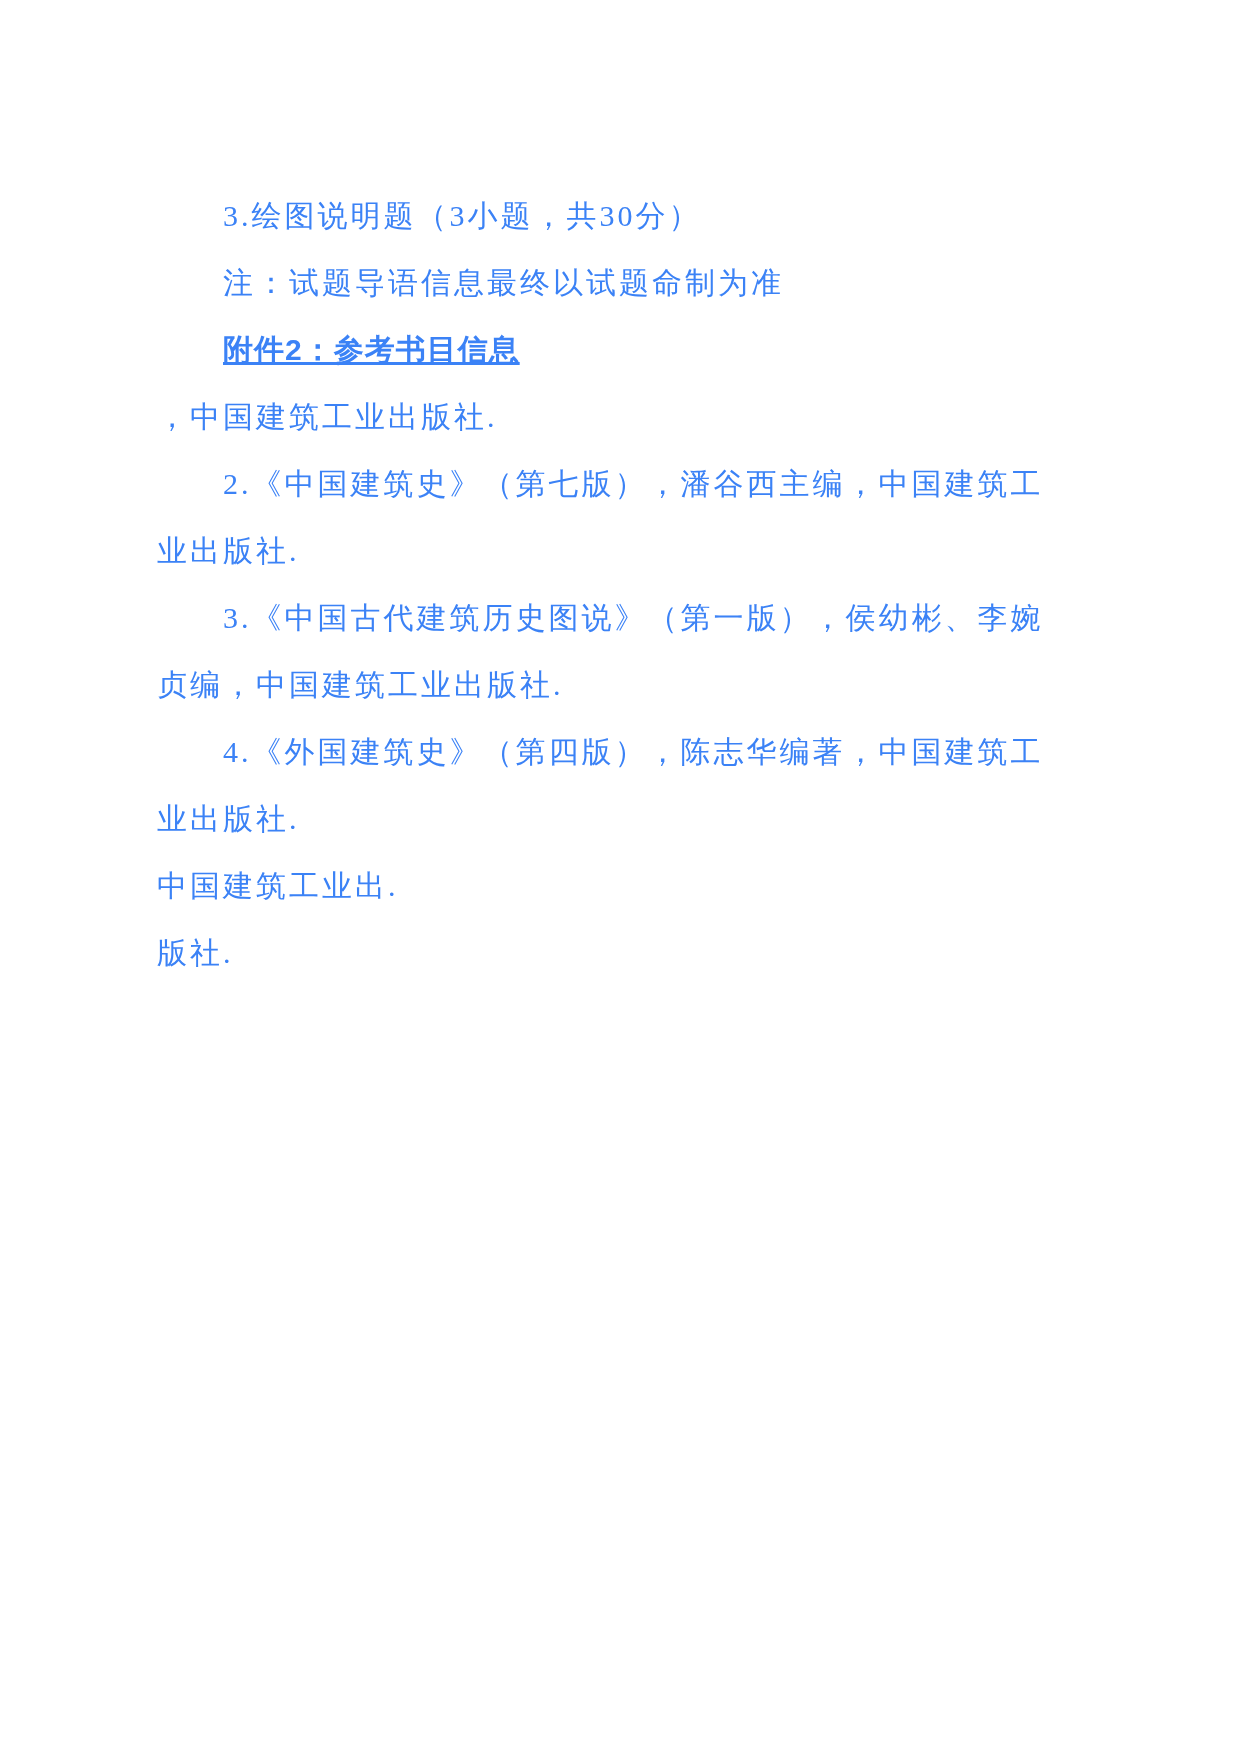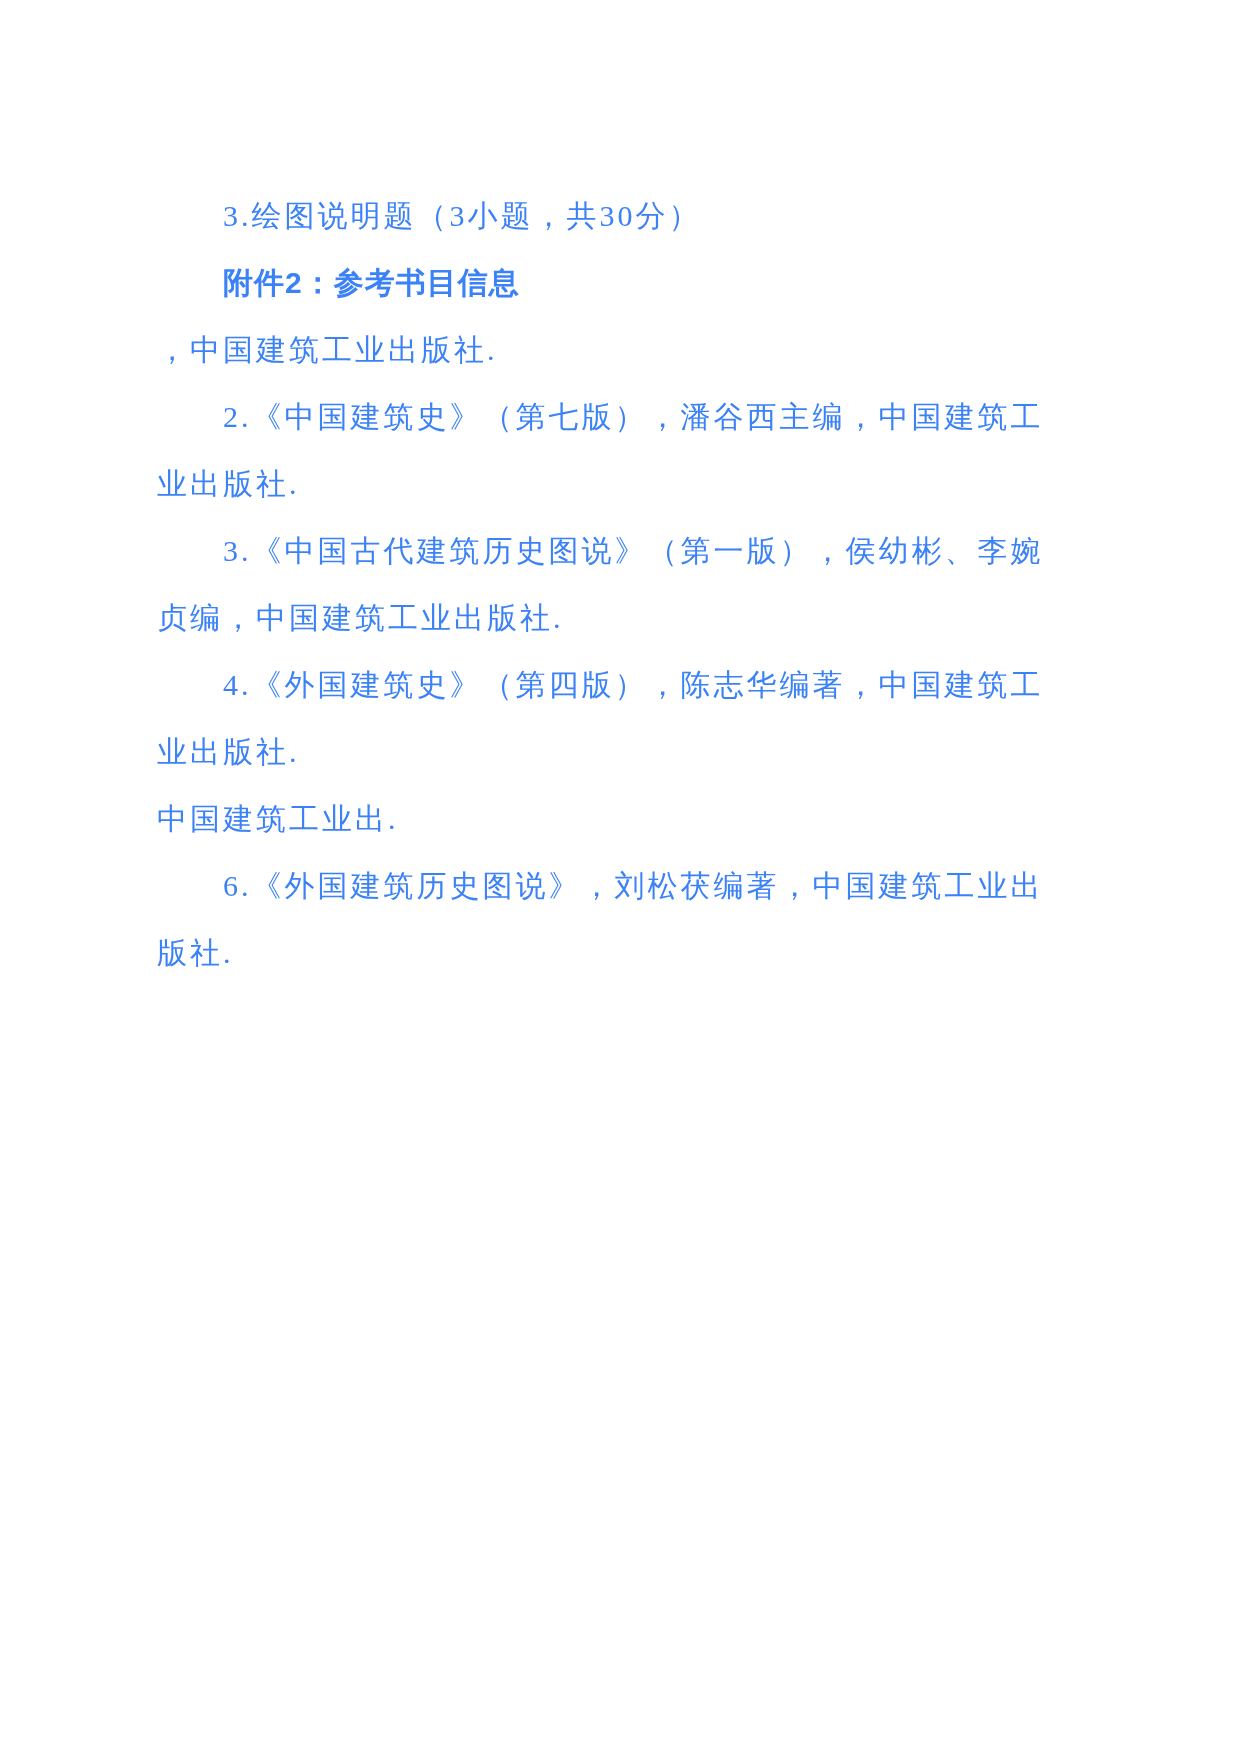--- a/index.html
+++ b/index.html
@@ -31,44 +31,45 @@
     white-space: pre;
     color: #3b82f6;
   }
   .indent {
     padding-left: 66px;
   }
   .heading {
     font-family: "Liberation Sans", "DejaVu Sans", sans-serif;
     font-weight: bold;
     letter-spacing: 1px;
+    text-decoration: underline;
   }
 </style>
 </head>
 <body>
 
 <div class="page">
   <div class="content">
 
     <div class="line indent">3.绘图说明题（3小题，共30分）</div>
 
 
+    <div class="line indent">注：试题导语信息最终以试题命制为准</div>
 
     <div class="line indent heading">附件2：参考书目信息</div>
 
     <div class="line">，中国建筑工业出版社.</div>
 
     <div class="line indent">2.《中国建筑史》（第七版），潘谷西主编，中国建筑工</div>
     <div class="line">业出版社.</div>
 
     <div class="line indent">3.《中国古代建筑历史图说》（第一版），侯幼彬、李婉</div>
     <div class="line">贞编，中国建筑工业出版社.</div>
 
     <div class="line indent">4.《外国建筑史》（第四版），陈志华编著，中国建筑工</div>
     <div class="line">业出版社.</div>
 
     <div class="line">中国建筑工业出.</div>
 
-    <div class="line indent">6.《外国建筑历史图说》，刘松茯编著，中国建筑工业出</div>
     <div class="line">版社.</div>
 
   </div>
 </div>
 
 </body></html>

